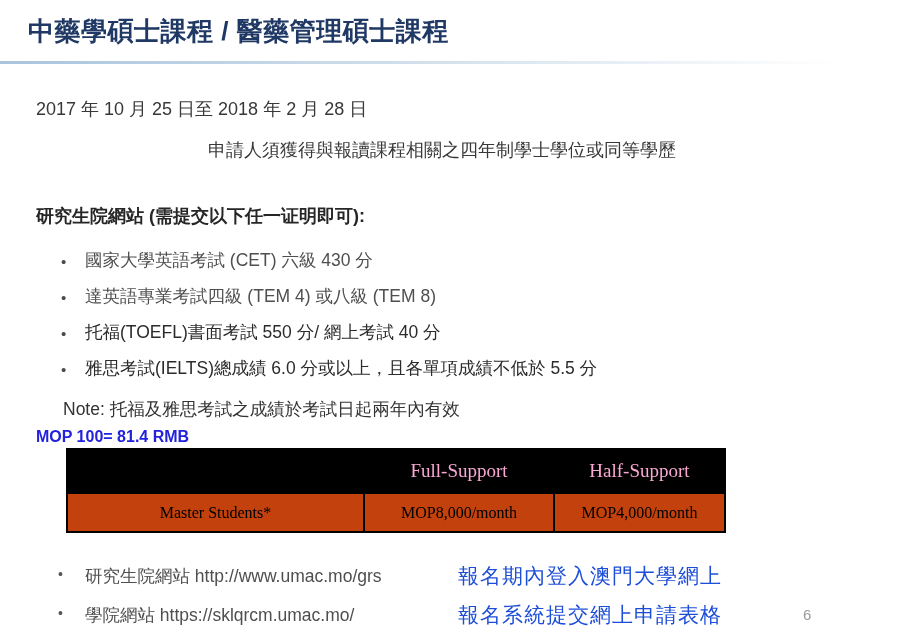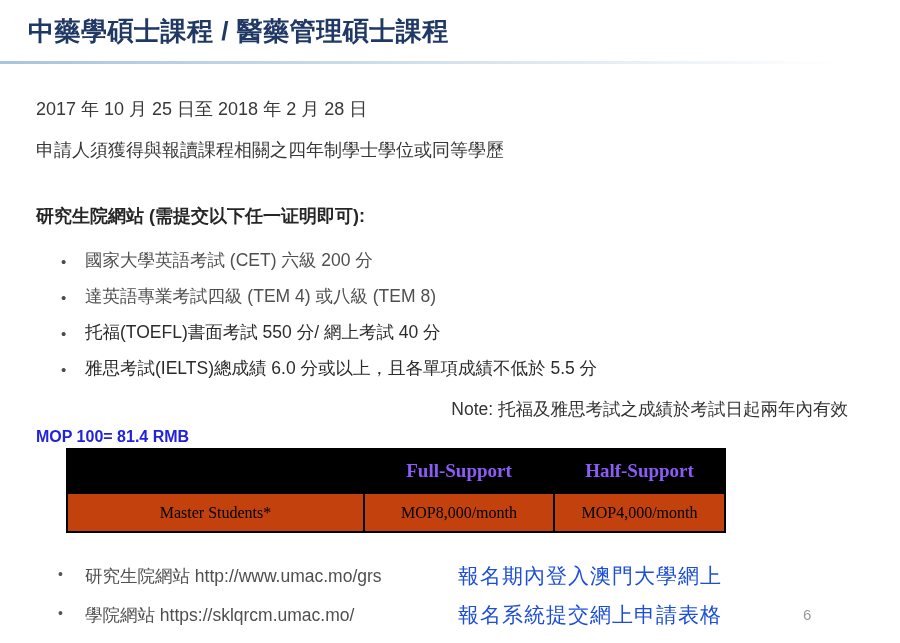--- a/index.html
+++ b/index.html
@@ -21,21 +21,21 @@
   }
   .title-rule{
     margin-top:12px;
     height:3px;
     background:linear-gradient(to right,#aac4dd 0%,#cfdeea 45%,rgba(255,255,255,0) 95%);
   }
   
   .content{padding-left:36px;padding-right:36px;}
   .line{font-size:18px;color:#383838;}
   .date-line{margin-top:33px;}
-  .degree-line{margin-top:17px;}
+  .degree-line{margin-top:17px;text-align:center;}
   .english-heading{
     margin-top:42px;
     font-size:18px;
     font-weight:bold;
     color:#262626;
   }
   ul.bullets{
     list-style:none;
     margin:22px 0 0 0;
     padding:0;
@@ -51,21 +51,20 @@
     position:absolute;left:25px;top:1px;
     font-size:15px;color:#4a4a4a;
   }
   ul.bullets li:nth-child(1),ul.bullets li:nth-child(2){color:#4f4f4f;}
   ul.bullets li:nth-child(3),ul.bullets li:nth-child(4){color:#2b2b2b;}
   .note-line{
     margin-top:18px;
     margin-left:27px;
     font-size:17.5px;
     color:#333333;
-    text-align:right;
   }
   
   .exchange{
     margin-top:7px;
     width:688px;
     text-align:left;
     font-size:16px;
     font-weight:bold;
     color:#2222DD;
   }
@@ -78,23 +77,23 @@
     font-family:"Liberation Serif","DejaVu Serif",serif;
   }
   table.support td,table.support th{
     border:2px solid #000;
     text-align:center;
     vertical-align:middle;
     overflow:hidden;
   }
   table.support thead th{
     background:#000;
-    color:#8b5cf6;
+    color:#f9a8d4;
     font-size:19px;
-    font-weight:bold;
+    font-weight:normal;
     height:40px;
   }
   table.support tbody td{
     background:#c2410c;
     color:#000;
     font-size:16px;
     height:35px;
   }
   .col1{width:297px;}
   .col2{width:190px;}
@@ -143,21 +142,21 @@
   <div class="content">
 
     <div class="line date-line">2017 年 10 月 25 日至 2018 年 2 月 28 日</div>
     <div class="line degree-line">申請人須獲得與報讀課程相關之四年制學士學位或同等學歷</div>
 
     <div class="english-heading">研究生院網站 (需提交以下任一证明即可):</div>
 
     <ul class="bullets">
       <li>
         <span class="dot">•</span>
-        <span>國家大學英語考試 (CET) 六級 200 分</span>
+        <span>國家大學英語考試 (CET) 六級 430 分</span>
       </li>
       <li>
         <span class="dot">•</span>
         <span>達英語專業考試四級 (TEM 4) 或八級 (TEM 8)</span>
       </li>
       <li>
         <span class="dot">•</span>
         <span>托福(TOEFL)書面考試 550 分/ 網上考試 40 分</span>
       </li>
       <li>

